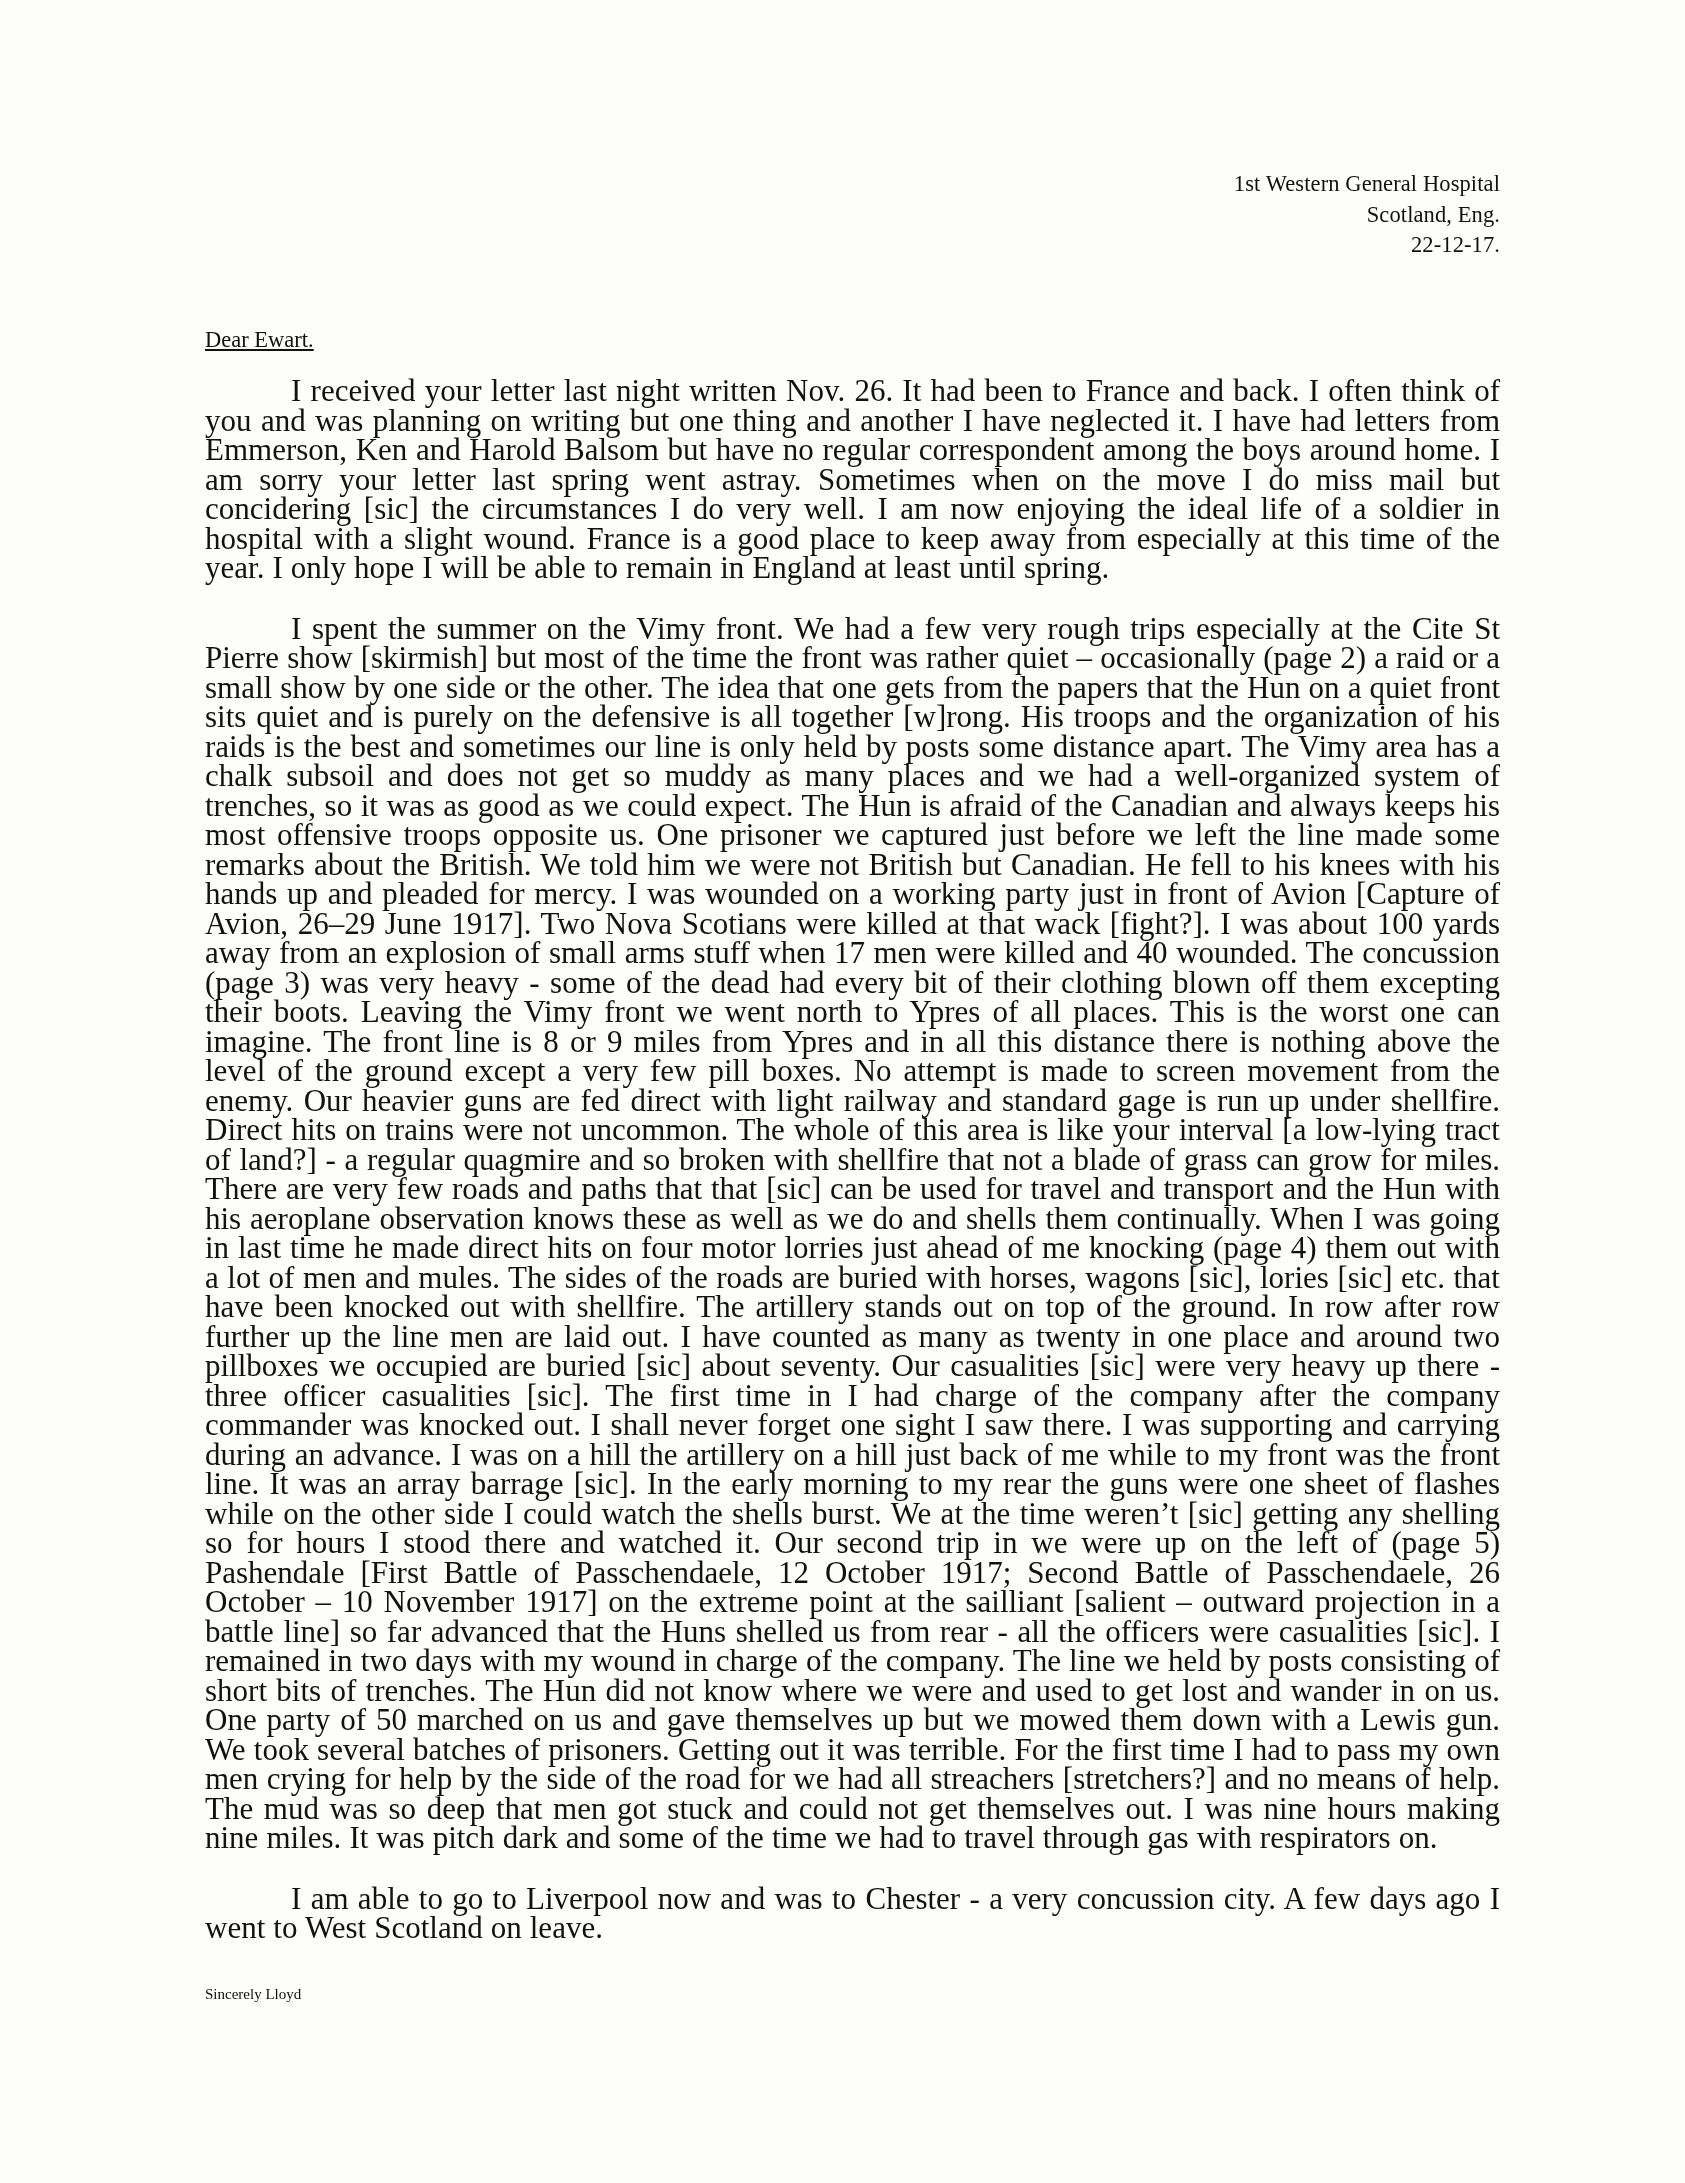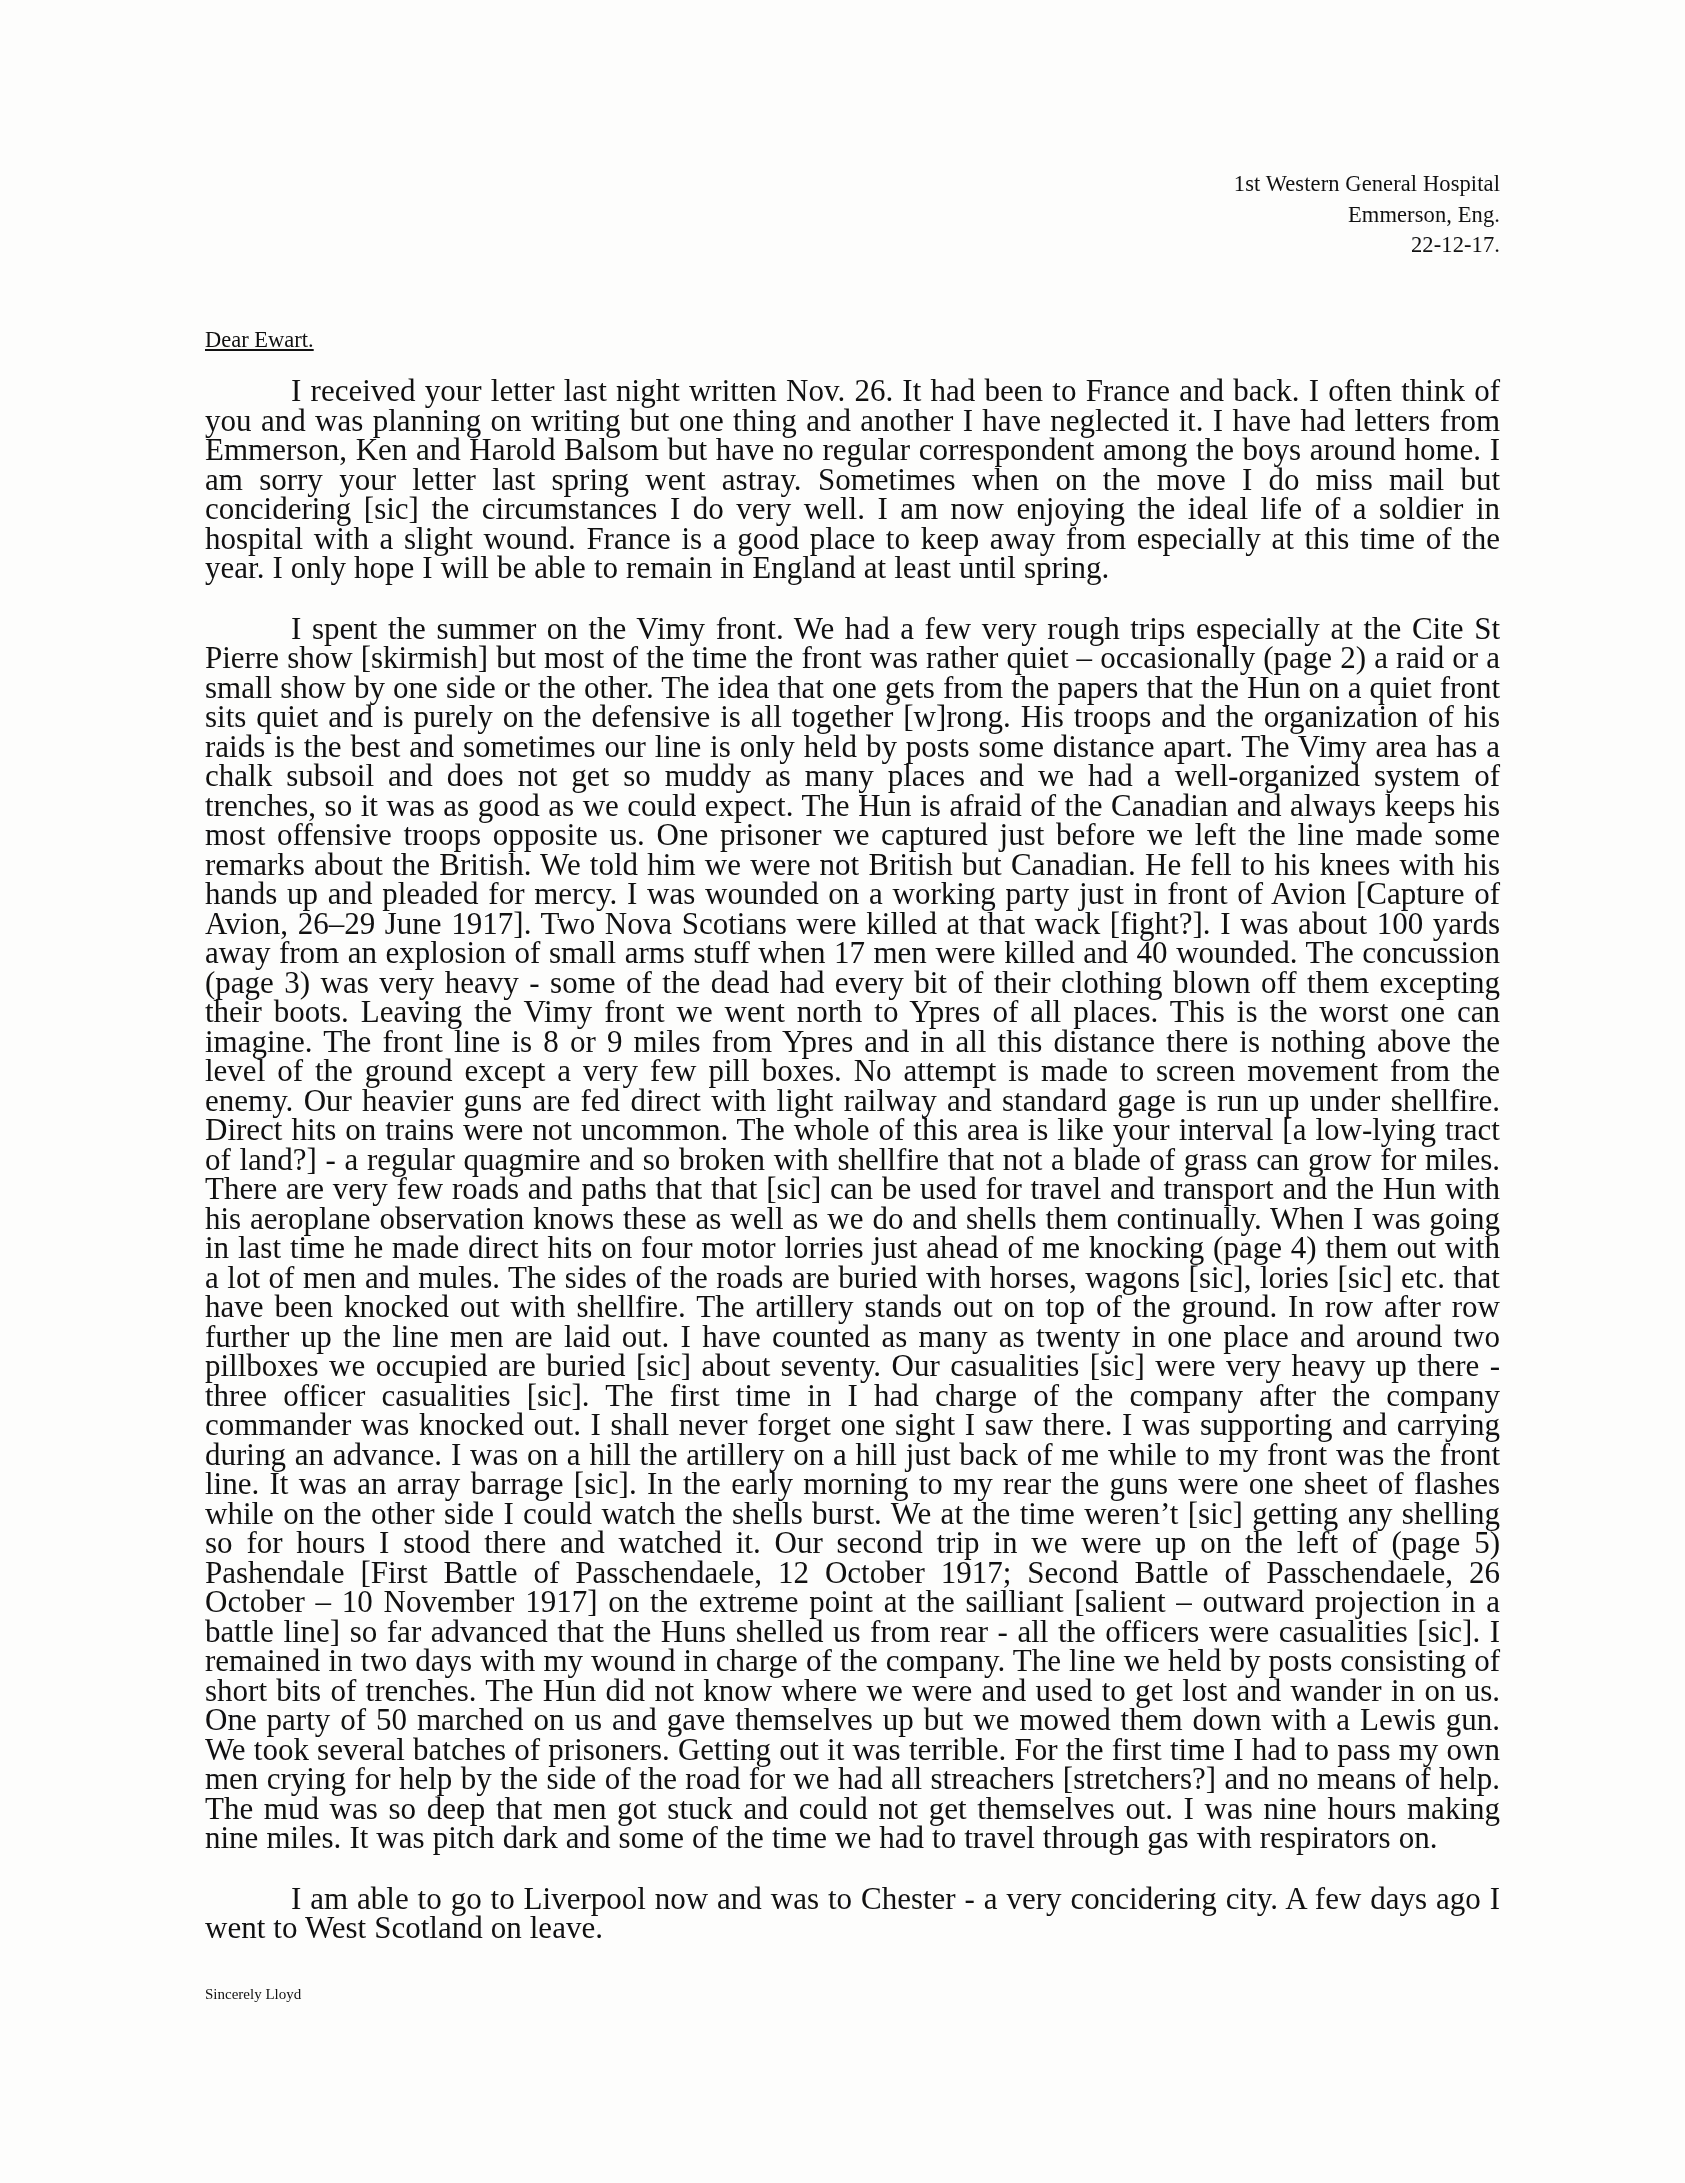--- a/index.html
+++ b/index.html
@@ -69,30 +69,30 @@
 </head>
 <body>
 
 <div class="page">
   <div class="scan-tint"></div>
 
   <div class="content">
 
     <div class="letterhead">
       <div>1st Western General Hospital</div>
-      <div>Emmerson, Eng.</div>
+      <div>Scotland, Eng.</div>
       <div>22-12-17.</div>
     </div>
 
     <div class="salutation">Dear Ewart.</div>
 
     <p class="para">I received your letter last night written Nov. 26.  It had been to France and back.  I often think of you and was planning on writing but one thing and another I have neglected it. I have had letters from Emmerson, Ken and Harold Balsom but have no regular correspondent among the boys around home. I am sorry your letter last spring went astray. Sometimes when on the move I do miss mail but concidering [sic] the circumstances I do very well. I am now enjoying the ideal life of a soldier in hospital with a slight wound.  France is a good place to keep away from especially at this time of the year.  I only hope I will be able to remain in England at least until spring.</p>
 
     <p class="para para-body">I spent the summer on the Vimy front. We had a few very rough trips especially at the Cite St Pierre show [skirmish] but most of the time the front was rather quiet – occasionally (page 2) a raid or a small show by one side or the other. The idea that one gets from the papers that the Hun on a quiet front sits quiet and is purely on the defensive is all together [w]rong. His troops and the organization of his raids is the best and sometimes our line is only held by posts some distance apart. The Vimy area has a chalk subsoil and does not get so muddy as many places and we had a well-organized system of trenches, so it was as good as we could expect. The Hun is afraid of the Canadian and always keeps his most offensive troops opposite us. One prisoner we captured just before we left the line made some remarks about the British. We told him we were not British but Canadian. He fell to his knees with his hands up and pleaded for mercy. I was wounded on a working party just in front of Avion [Capture of Avion, 26–29 June 1917]. Two Nova Scotians were killed at that wack [fight?]. I was about 100 yards away from an explosion of small arms stuff when 17 men were killed and 40 wounded. The concussion (page 3) was very heavy - some of the dead had every bit of their clothing blown off them excepting their boots. Leaving the Vimy front we went north to Ypres of all places. This is the worst one can imagine. The front line is 8 or 9 miles from Ypres and in all this distance there is nothing above the level of the ground except a very few pill boxes. No attempt is made to screen movement from the enemy. Our heavier guns are fed direct with light railway and standard gage is run up under shellfire. Direct hits on trains were not uncommon. The whole of this area is like your interval [a low-lying tract of land?] -  a regular quagmire and so broken with shellfire that not a blade of grass can grow for miles. There are very few roads and paths that that [sic] can be used for travel and transport and the Hun with his aeroplane observation knows these as well as we do and shells them continually. When I was going in last time he made direct hits on four motor lorries just ahead of me knocking (page 4) them out with a lot of men and mules. The sides of the roads are buried with horses, wagons [sic], lories [sic] etc. that have been knocked out with shellfire. The artillery stands out on top of the ground. In row after row further up the line men are laid out. I have counted as many as twenty in one place and around two pillboxes we occupied are buried [sic] about seventy.  Our casualities [sic] were very heavy up there - three officer casualities [sic]. The first time in I had charge of the company after the company commander was knocked out. I shall never forget one sight I saw there. I was supporting and carrying during an advance. I was on a hill the artillery on a hill just back of me while to my front was the front line. It was an array barrage [sic]. In the early morning to my rear the guns were one sheet of flashes while on the other side I could watch the shells burst. We at the time weren’t [sic] getting any shelling so for hours I stood there and watched it. Our second trip in we were up on the left of (page 5) Pashendale [First Battle of Passchendaele, 12 October 1917; Second Battle of Passchendaele, 26 October – 10 November 1917] on the extreme point at the sailliant [salient – outward projection in a battle line] so far advanced that the Huns shelled us from rear - all the officers were casualities [sic]. I remained in two days with my wound in charge of the company.  The line we held by posts consisting of short bits of trenches. The Hun did not know where we were and used to get lost and wander in on us. One party of 50 marched on us and gave themselves up but we mowed them down with a Lewis gun. We took several batches of prisoners. Getting out it was terrible. For the first time I had to pass my own men crying for help by the side of the road for we had all streachers [stretchers?] and no means of help. The mud was so deep that men got stuck and could not get themselves out. I was nine hours making nine miles. It was pitch dark and some of the time we had to travel through gas with respirators on.</p>
 
 
-    <p class="para para-body">I am able to go to Liverpool now and was to Chester - a very concidering city. A few days ago I went to West Scotland on leave.</p>
+    <p class="para para-body">I am able to go to Liverpool now and was to Chester - a very concussion city. A few days ago I went to West Scotland on leave.</p>
 
     <div class="signature">Sincerely Lloyd</div>
 
   </div>
 </div>
 
 
 </body></html>

